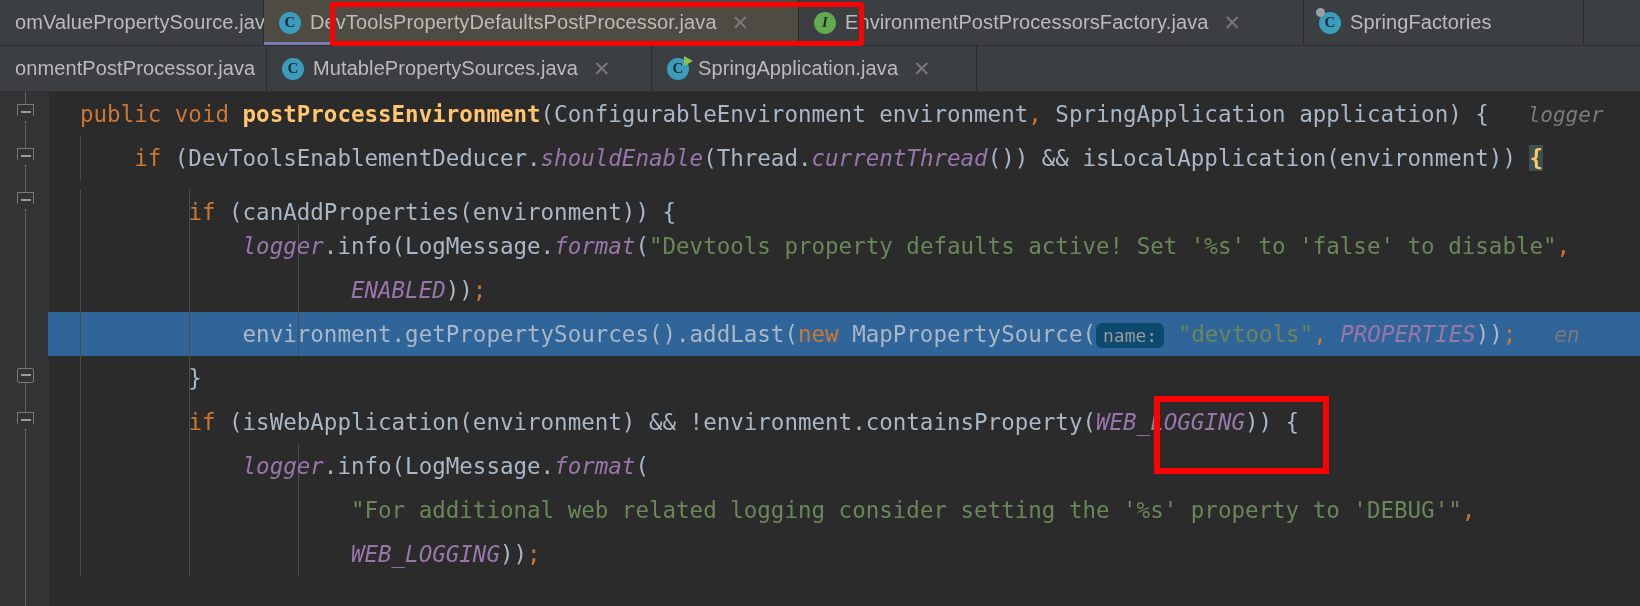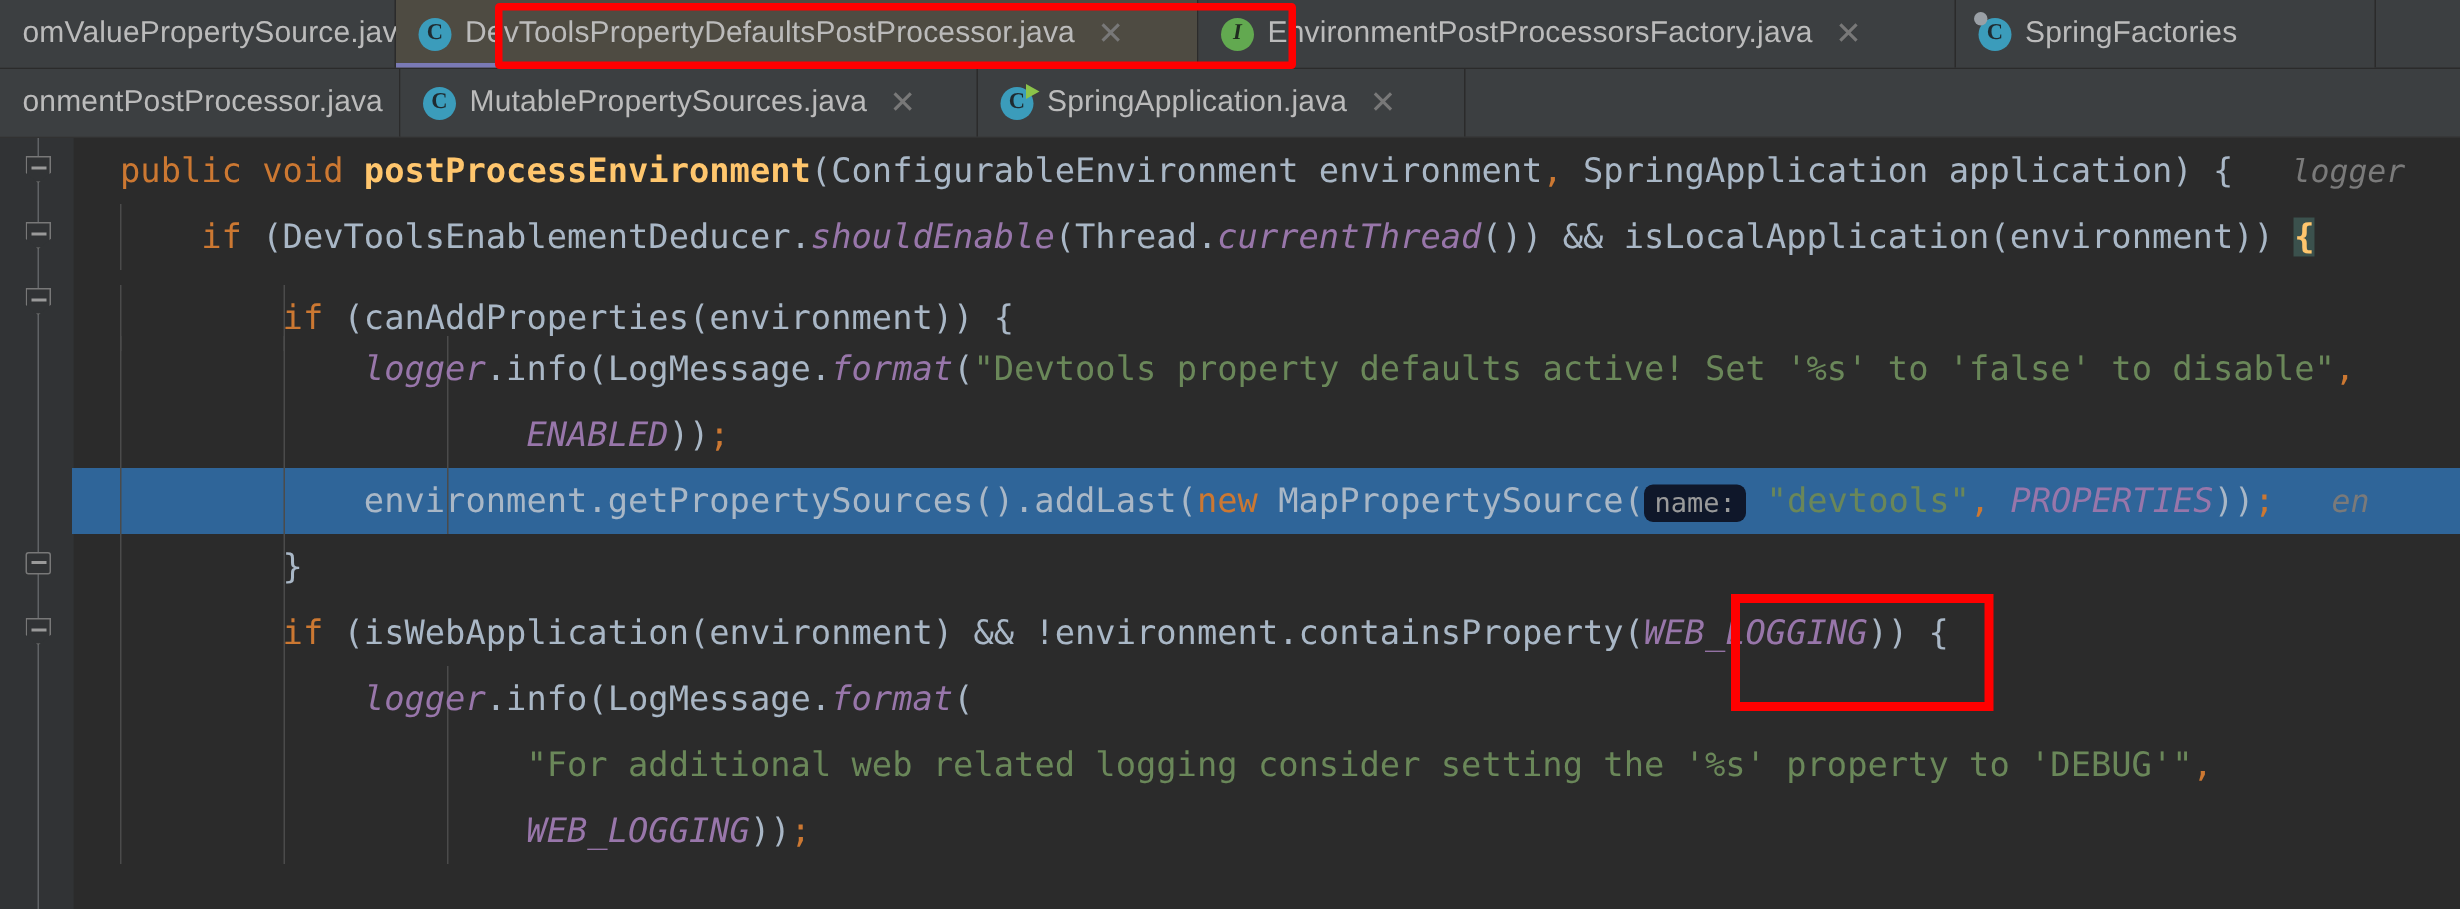--- a/index.html
+++ b/index.html
@@ -183,21 +183,21 @@
   .fn   { color: #ffc66d; font-weight: bold; }
   .id   { color: #a9b7c6; }
   .str  { color: #6a8759; }
   .fld  { color: #9876aa; font-style: italic; }
   .stat { color: #9876aa; font-style: italic; }
   .comma{ color: #cc7832; }
   .hint { color: #7a7a7a; font-style: italic; font-size: 21px;}
   .brace-hl { background: #3b514d; color: #ffc66d; font-weight: bold; }
 
   .paramhint {
-    background: #0f172a;
+    background: #0c4a6e;
     color: #9a9a9a;
     border-radius: 6px;
     padding: 2px 7px;
     font-size: 18px;
     font-family: "DejaVu Sans Mono", monospace;
   }
 
   
   .code-redbox {
     position: absolute;

